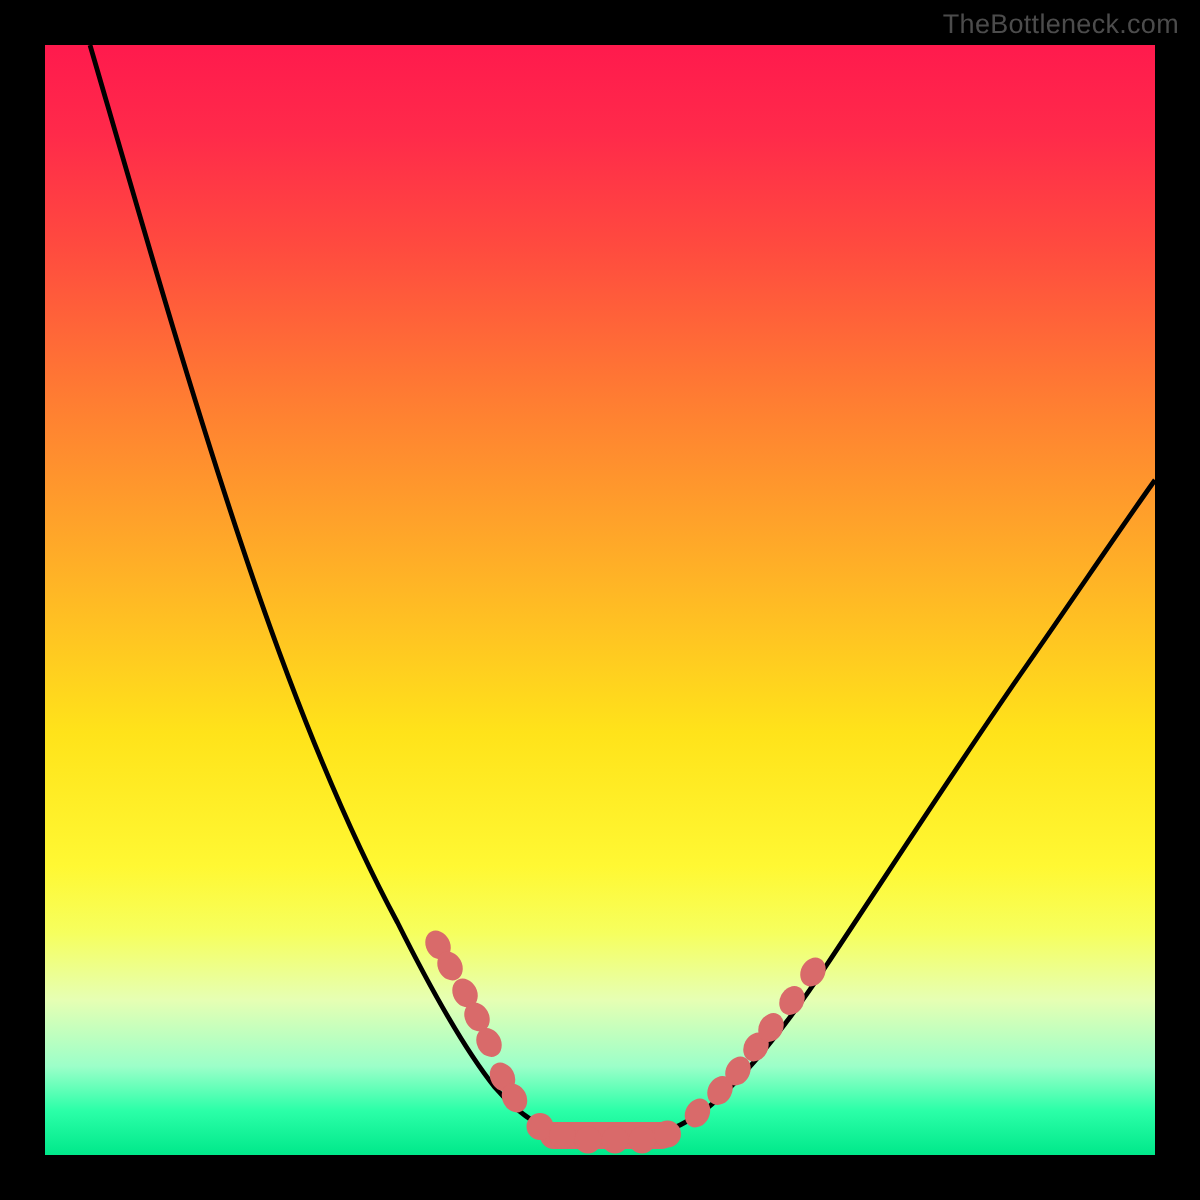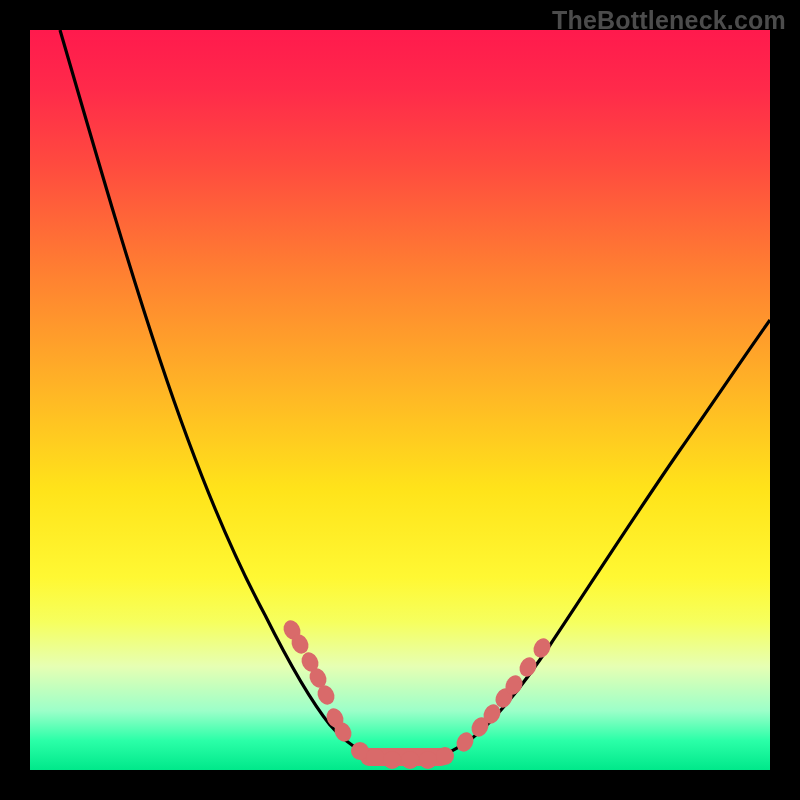--- a/index.html
+++ b/index.html
@@ -36,22 +36,22 @@
       #9cffc9 92%,
       #2bffa8 96%,
       #00e88a 100%
     );
   }
   .watermark {
     position: absolute;
     top: 6px;
     right: 14px;
     color: #4c4c4c;
-    font-size: 25px;
-    font-weight: 700;
+    font-size: 18px;
+    font-weight: 400;
     letter-spacing: 0.2px;
   }
   svg.curve {
     position: absolute;
     left: 0;
     top: 0;
     width: 740px;
     height: 740px;
   }
 </style>

